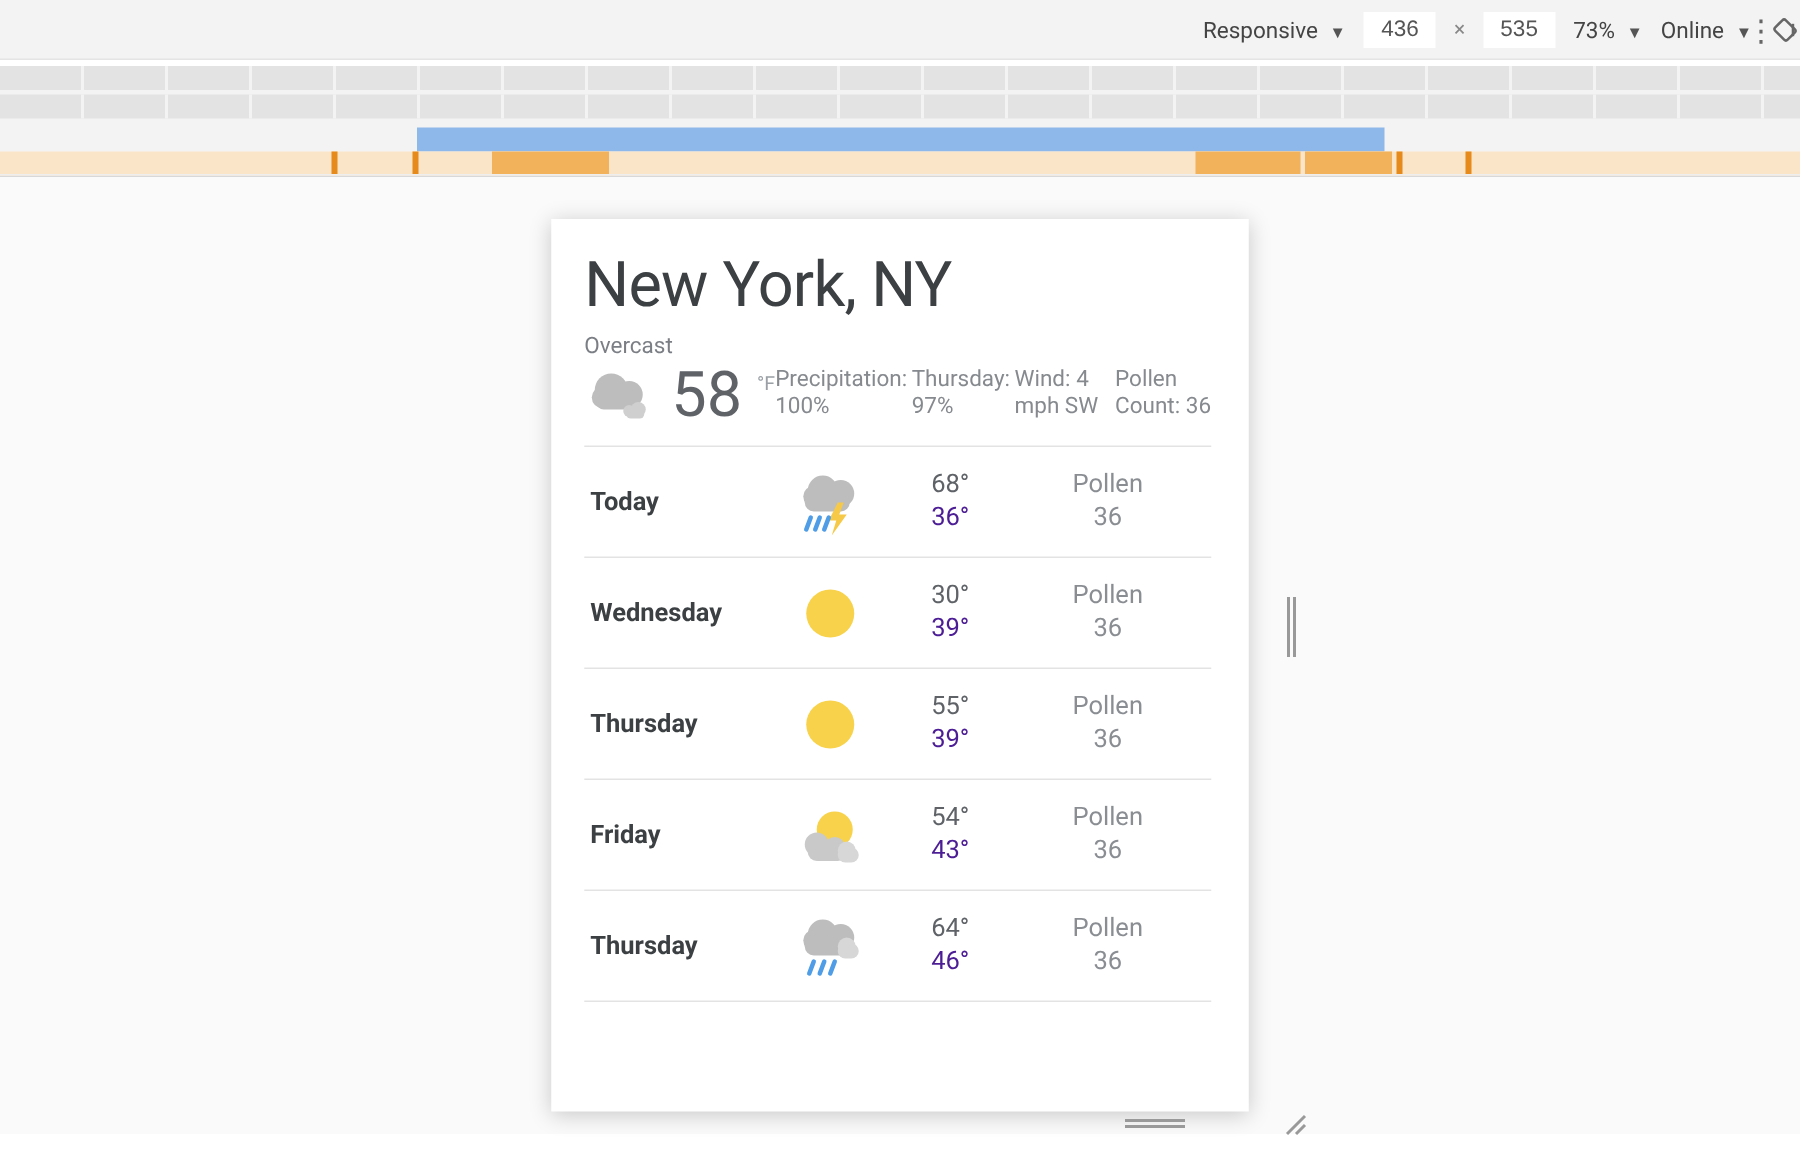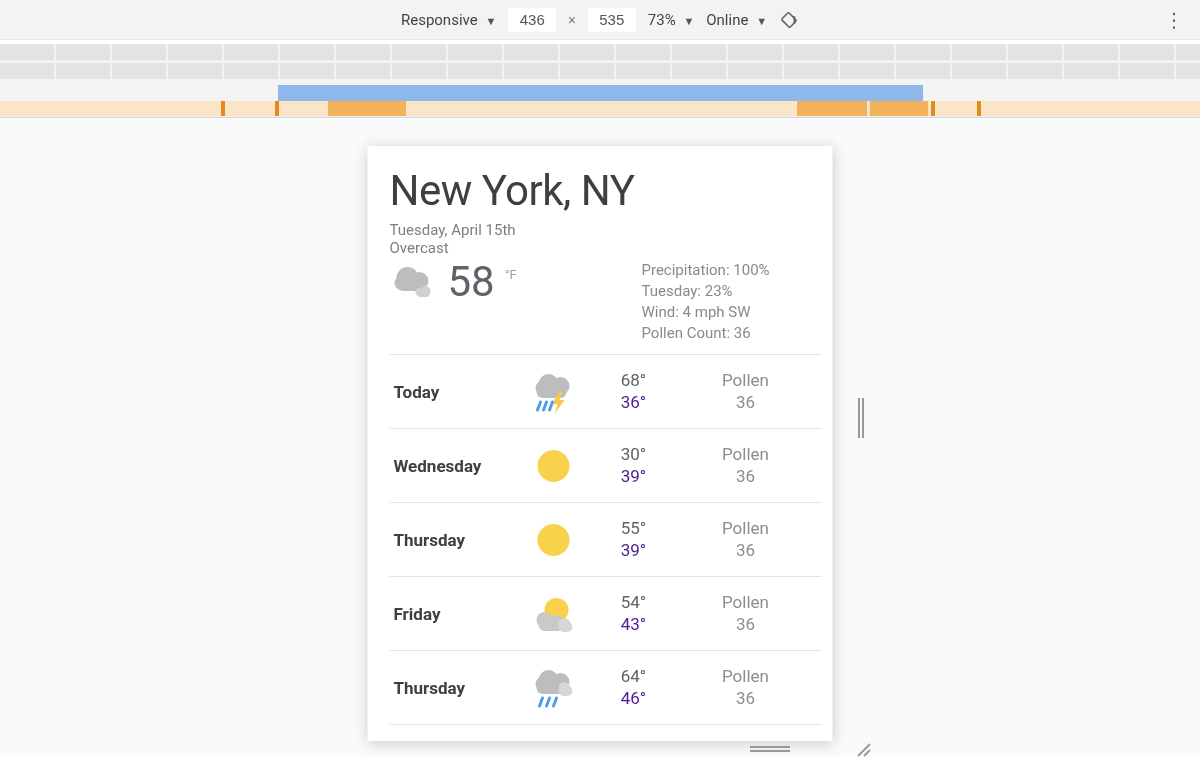--- a/index.html
+++ b/index.html
@@ -5,21 +5,21 @@
   * { box-sizing: border-box; margin: 0; padding: 0; }
   html, body { width: 1200px; height: 782px; font-family: -apple-system, BlinkMacSystemFont, "Segoe UI", Roboto, Arial, sans-serif; background:#fff; overflow:hidden; }
 
   
   .device-toolbar {
     height: 40px;
     background: #f3f3f3;
     border-bottom: 1px solid #e4e4e4;
     display: flex;
     align-items: center;
-    justify-content: center;
+    justify-content: flex-end;
     position: relative;
     font-size: 15px;
     color: #444;
   }
   .device-toolbar .center-group {
     display: flex;
     align-items: center;
     gap: 12px;
   }
   .device-toolbar .dropdown-arrow { font-size: 11px; margin-left: 4px; color:#555; }
@@ -137,41 +137,41 @@
     transform: translateX(-50%);
     width: 465px;
     height: 595px;
     background:#fff;
     box-shadow: 0 2px 14px rgba(0,0,0,.2);
     overflow:hidden;
   }
 
   
   .weather-card{
-    padding: 20px 11px 0 22px;
+    padding: 20px 25px 0 22px;
     color:#5f6368;
   }
   .city{
     font-size: 42px;
     color:#3c4043;
     font-weight:400;
     margin-bottom:6px;
     letter-spacing:-.5px;
   }
   .date, .sky{ font-size:15px; color:#7b7f85; }
   .current-row{
     display:flex;
     align-items:flex-start;
     margin-top:4px;
     padding-bottom:12px;
   }
   .current-left{ display:flex; align-items:flex-start; gap:10px;}
   .temp-big{ font-size:42px; color:#5f6368; font-weight:400; line-height:1;}
   .temp-unit{ font-size:13px; color:#9aa0a6; margin-top:6px;}
-  .current-right{ display:flex; flex-direction:column; gap:3px; font-size:15px; color:#868a8f; margin-left:auto; min-width:180px;}
+  .current-right{ display:flex; gap:3px; font-size:15px; color:#868a8f; margin-left:auto; min-width:180px;}
   .forecast-list{ border-top:1px solid #e3e3e3; }
   .day-row{
     display:grid;
     grid-template-columns: 120px 80px 80px 1fr;
     align-items:center;
     height: 74px;
     border-bottom:1px solid #e3e3e3;
     padding: 0 4px;
   }
   .day-name{ font-size:17px; font-weight:700; color:#3c4043;}
@@ -236,21 +236,20 @@
     <div class="orange-tick" style="left:931px;"></div>
     <div class="orange-tick" style="left:977px;"></div>
   </div>
 </div>
 
 <div class="viewport-area">
 
   <div class="device-frame">
     <div class="weather-card">
       <div class="city">New York, NY</div>
-      <div class="date">Tuesday, April 15th</div>
       <div class="sky">Overcast</div>
 
       <div class="current-row">
         <div class="current-left">
           <span>
             <svg width="48" height="38" viewBox="0 0 48 38">
               <g fill="#bdbdbd">
                 <circle cx="18" cy="17" r="11"></circle>
                 <circle cx="30" cy="20" r="9"></circle>
                 <circle cx="12" cy="22" r="7"></circle>
@@ -262,21 +261,21 @@
                   <rect x="28" y="30" width="12" height="6" rx="3"></rect>
                 </g>
               </g>
             </svg>
           </span>
           <span class="temp-big">58</span>
           <span class="temp-unit">°F</span>
         </div>
         <div class="current-right">
           <div><span>Precipitation:</span> <span>100%</span></div>
-          <div><span>Tuesday:</span> <span>23%</span></div>
+          <div><span>Thursday:</span> <span>97%</span></div>
           <div><span>Wind:</span> <span>4 mph SW</span></div>
           <div><span>Pollen Count:</span> <span>36</span></div>
         </div>
       </div>
 
       <div class="forecast-list" id="forecast-list">
           <div class="day-row">
             <div class="day-name">Today</div>
             <div class="day-icon">
               <svg width="50" height="44" viewBox="0 0 50 44">

